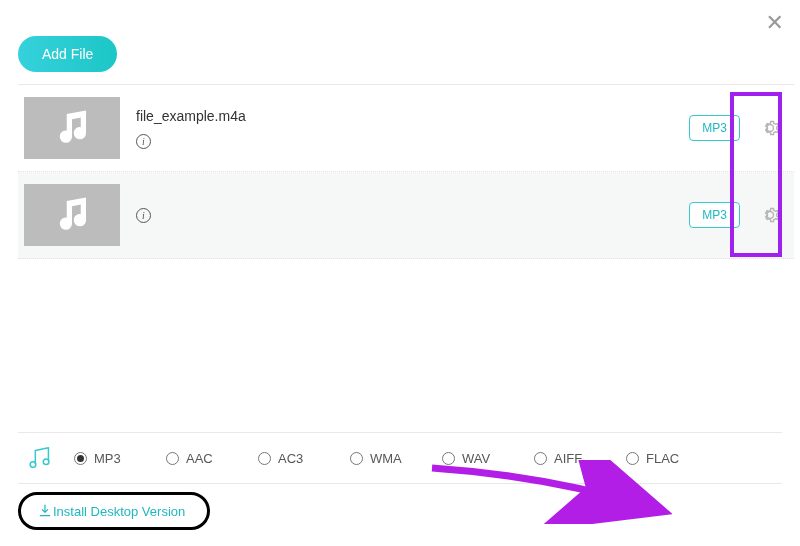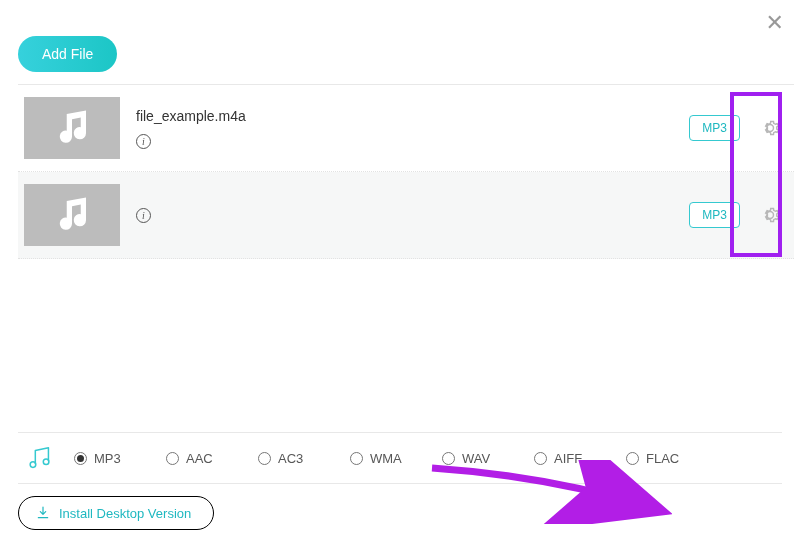--- a/index.html
+++ b/index.html
@@ -130,27 +130,27 @@
   .radio-opt.selected .dot::after {
     content: ""; width: 7px; height: 7px; background: #333; border-radius: 50%;
   }
 
   .bottom-bar {
     position: absolute;
     left: 18px; right: 18px; bottom: 16px;
     display: flex; justify-content: space-between; align-items: center;
   }
   .install-btn {
-    border: 1px solid #000000;
+    border: 3px solid #000000;
     color: #1fb8c0;
     background: #fff;
     border-radius: 22px;
     padding: 8px 22px 8px 16px;
     font-size: 13px;
-    display: inline-flex; align-items: flex-end; gap: 8px;
+    display: inline-flex; align-items: flex-end; gap: 0;
     cursor: pointer;
   }
   .install-btn svg { width: 16px; height: 16px; }
   .convert-btn {
     background: linear-gradient(90deg, #36d1dc, #1cc6c6);
     color: #fff; border: none;
     border-radius: 22px;
     padding: 10px 30px;
     font-size: 14px; cursor: pointer;
   }

